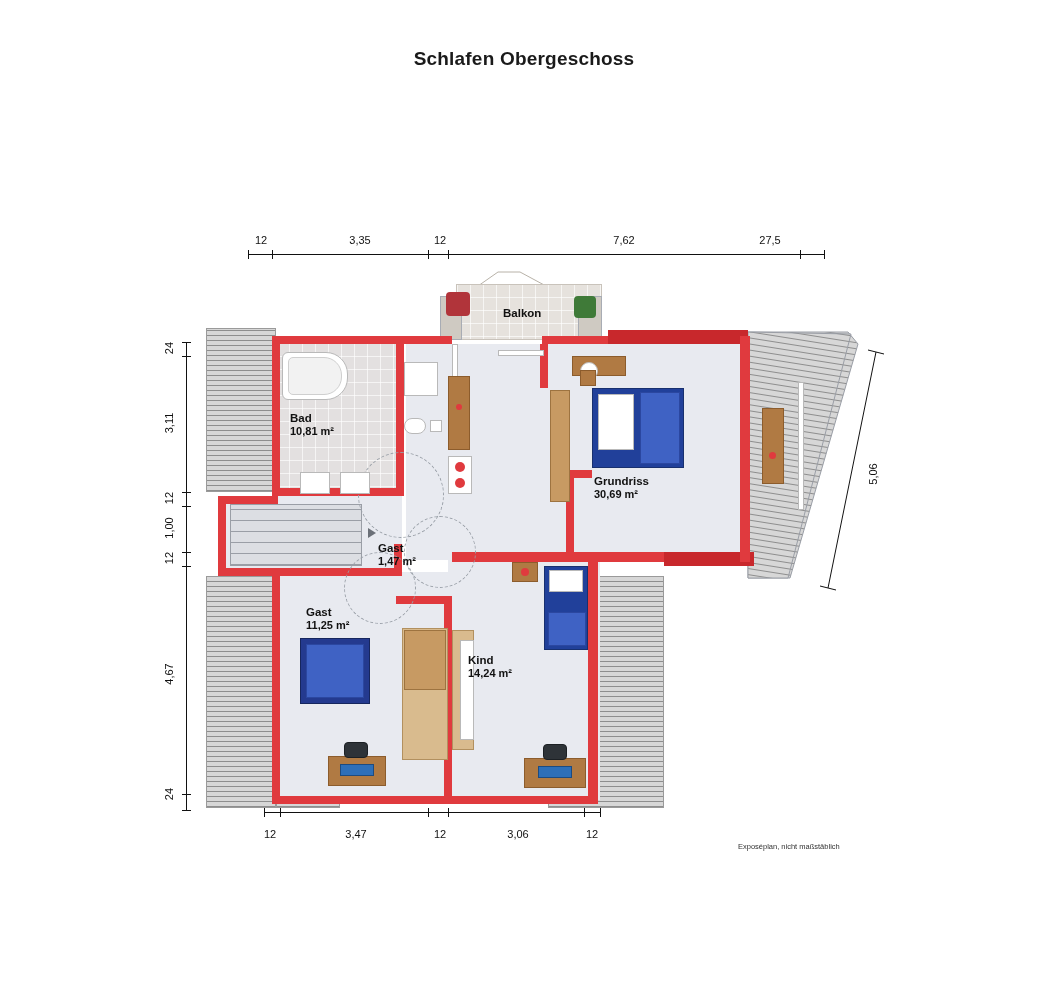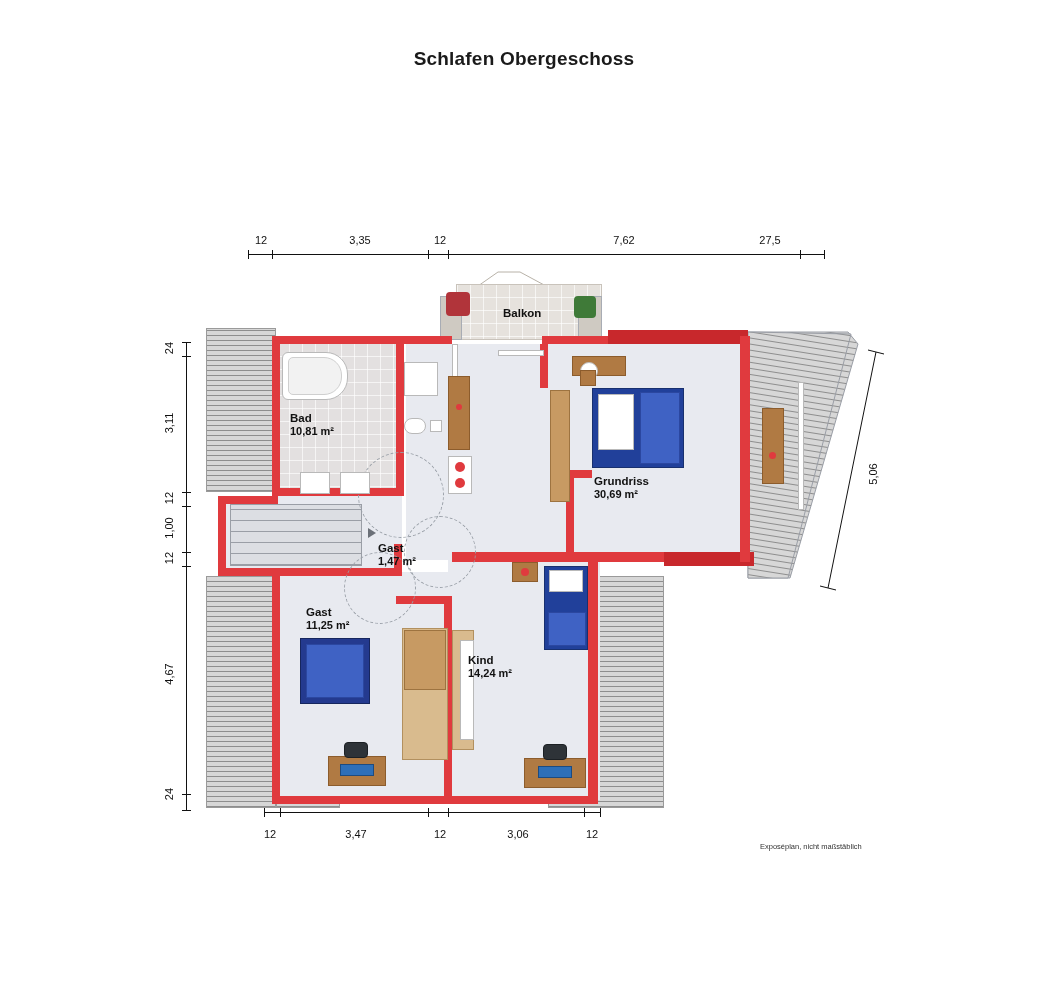--- a/index.html
+++ b/index.html
@@ -381,15 +381,15 @@
   <div class="room-label" style="left:306px; top:606px; width:100px;">
     <div class="nm">Gast</div>
     <div class="ar">11,25 m²</div>
   </div>
 
   <div class="room-label" style="left:468px; top:654px; width:100px;">
     <div class="nm">Kind</div>
     <div class="ar">14,24 m²</div>
   </div>
 
-  <div class="footnote" style="left:760px; top:842px;">Exposéplan, nicht maßstäblich</div>
+  <div class="footnote" style="left:738px; top:842px;">Exposéplan, nicht maßstäblich</div>
 
 </div>
 
 </body></html>

